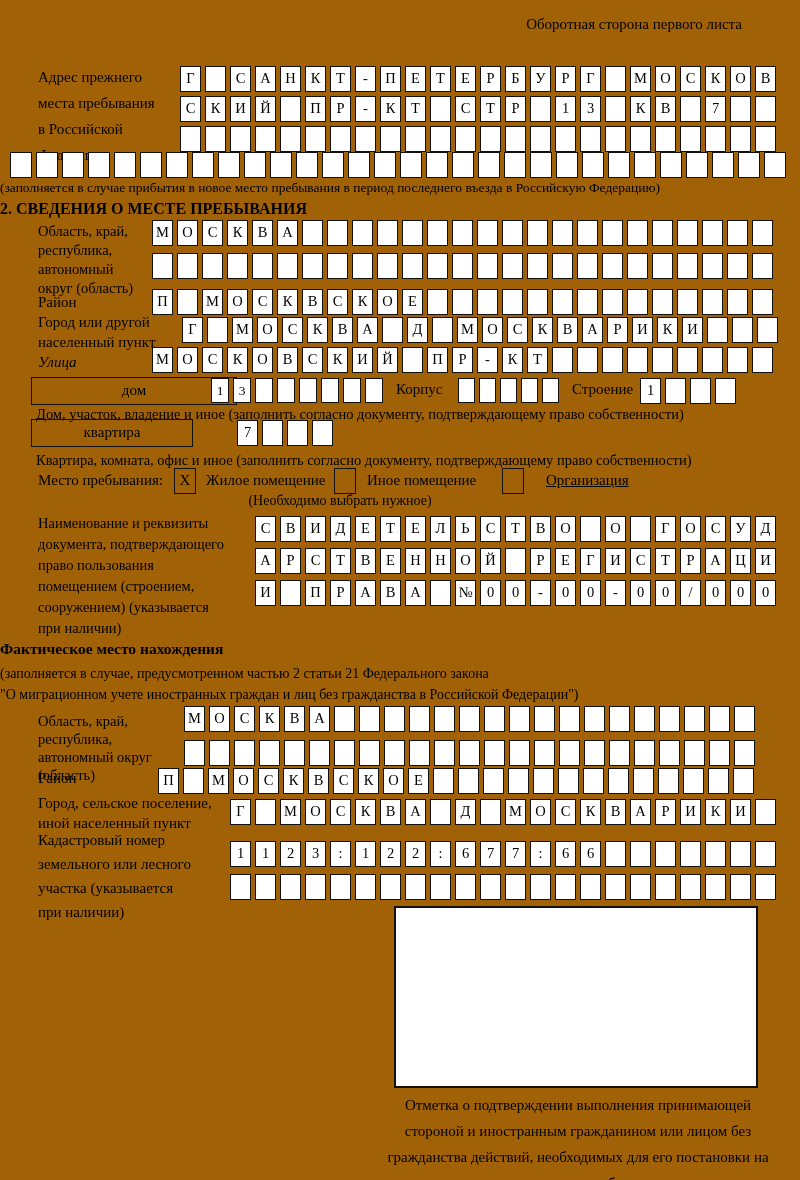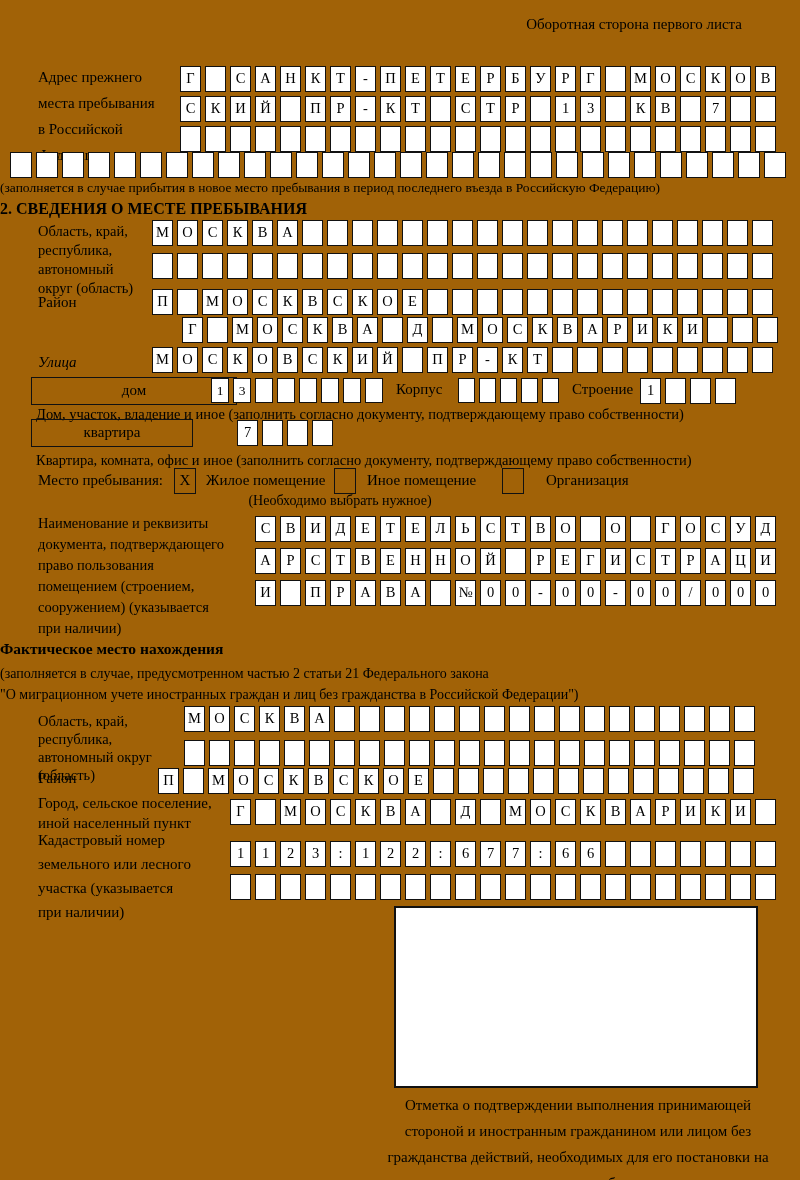--- a/index.html
+++ b/index.html
@@ -235,20 +235,22 @@
       <span class="cell"></span>
       <span class="cell"></span>
       <span class="cell"></span>
       <span class="cell"></span>
       <span class="cell"></span>
       <span class="cell"></span>
       <span class="cell"></span>
       <span class="cell"></span>
     </div>
 
+  <div class="label" style="left:38px;top:312px;line-height:20px;">Город или другой
+населенный пункт</div>
   <div class="grid-row" style="left:182px;top:317px;">
       <span class="cell">Г</span>
       <span class="cell"></span>
       <span class="cell">М</span>
       <span class="cell">О</span>
       <span class="cell">С</span>
       <span class="cell">К</span>
       <span class="cell">В</span>
       <span class="cell">А</span>
       <span class="cell"></span>
@@ -334,21 +336,21 @@
       <span class="cell"></span>
     </div>
   <div class="caption" style="left:36px;top:452px;">Квартира, комната, офис и иное (заполнить согласно документу, подтверждающему право собственности)</div>
 
   <div class="optlbl" style="left:38px;top:472px;">Место пребывания:</div>
   <div class="cbox" style="left:174px;top:468px;">X</div>
   <div class="optlbl" style="left:206px;top:472px;">Жилое помещение</div>
   <div class="cbox" style="left:334px;top:468px;"></div>
   <div class="optlbl" style="left:367px;top:472px;">Иное помещение</div>
   <div class="cbox" style="left:502px;top:468px;"></div>
-  <div class="optlbl" style="left:546px;top:472px;">Организация</div>
+  <div class="optlbl" style="left:546px;top:472px;text-decoration:underline;">Организация</div>
   <div class="abs note-md" style="left:240px;top:493px;width:200px;text-align:center;">(Необходимо выбрать нужное)</div>
 
   <div class="label" style="left:38px;top:513px;line-height:21px;font-size:14.5px;">Наименование и реквизиты
 документа, подтверждающего
 право пользования
 помещением (строением,
 сооружением) (указывается
 при наличии)</div>
   <div class="grid-row" style="left:255px;top:516px;">
       <span class="cell">С</span>

